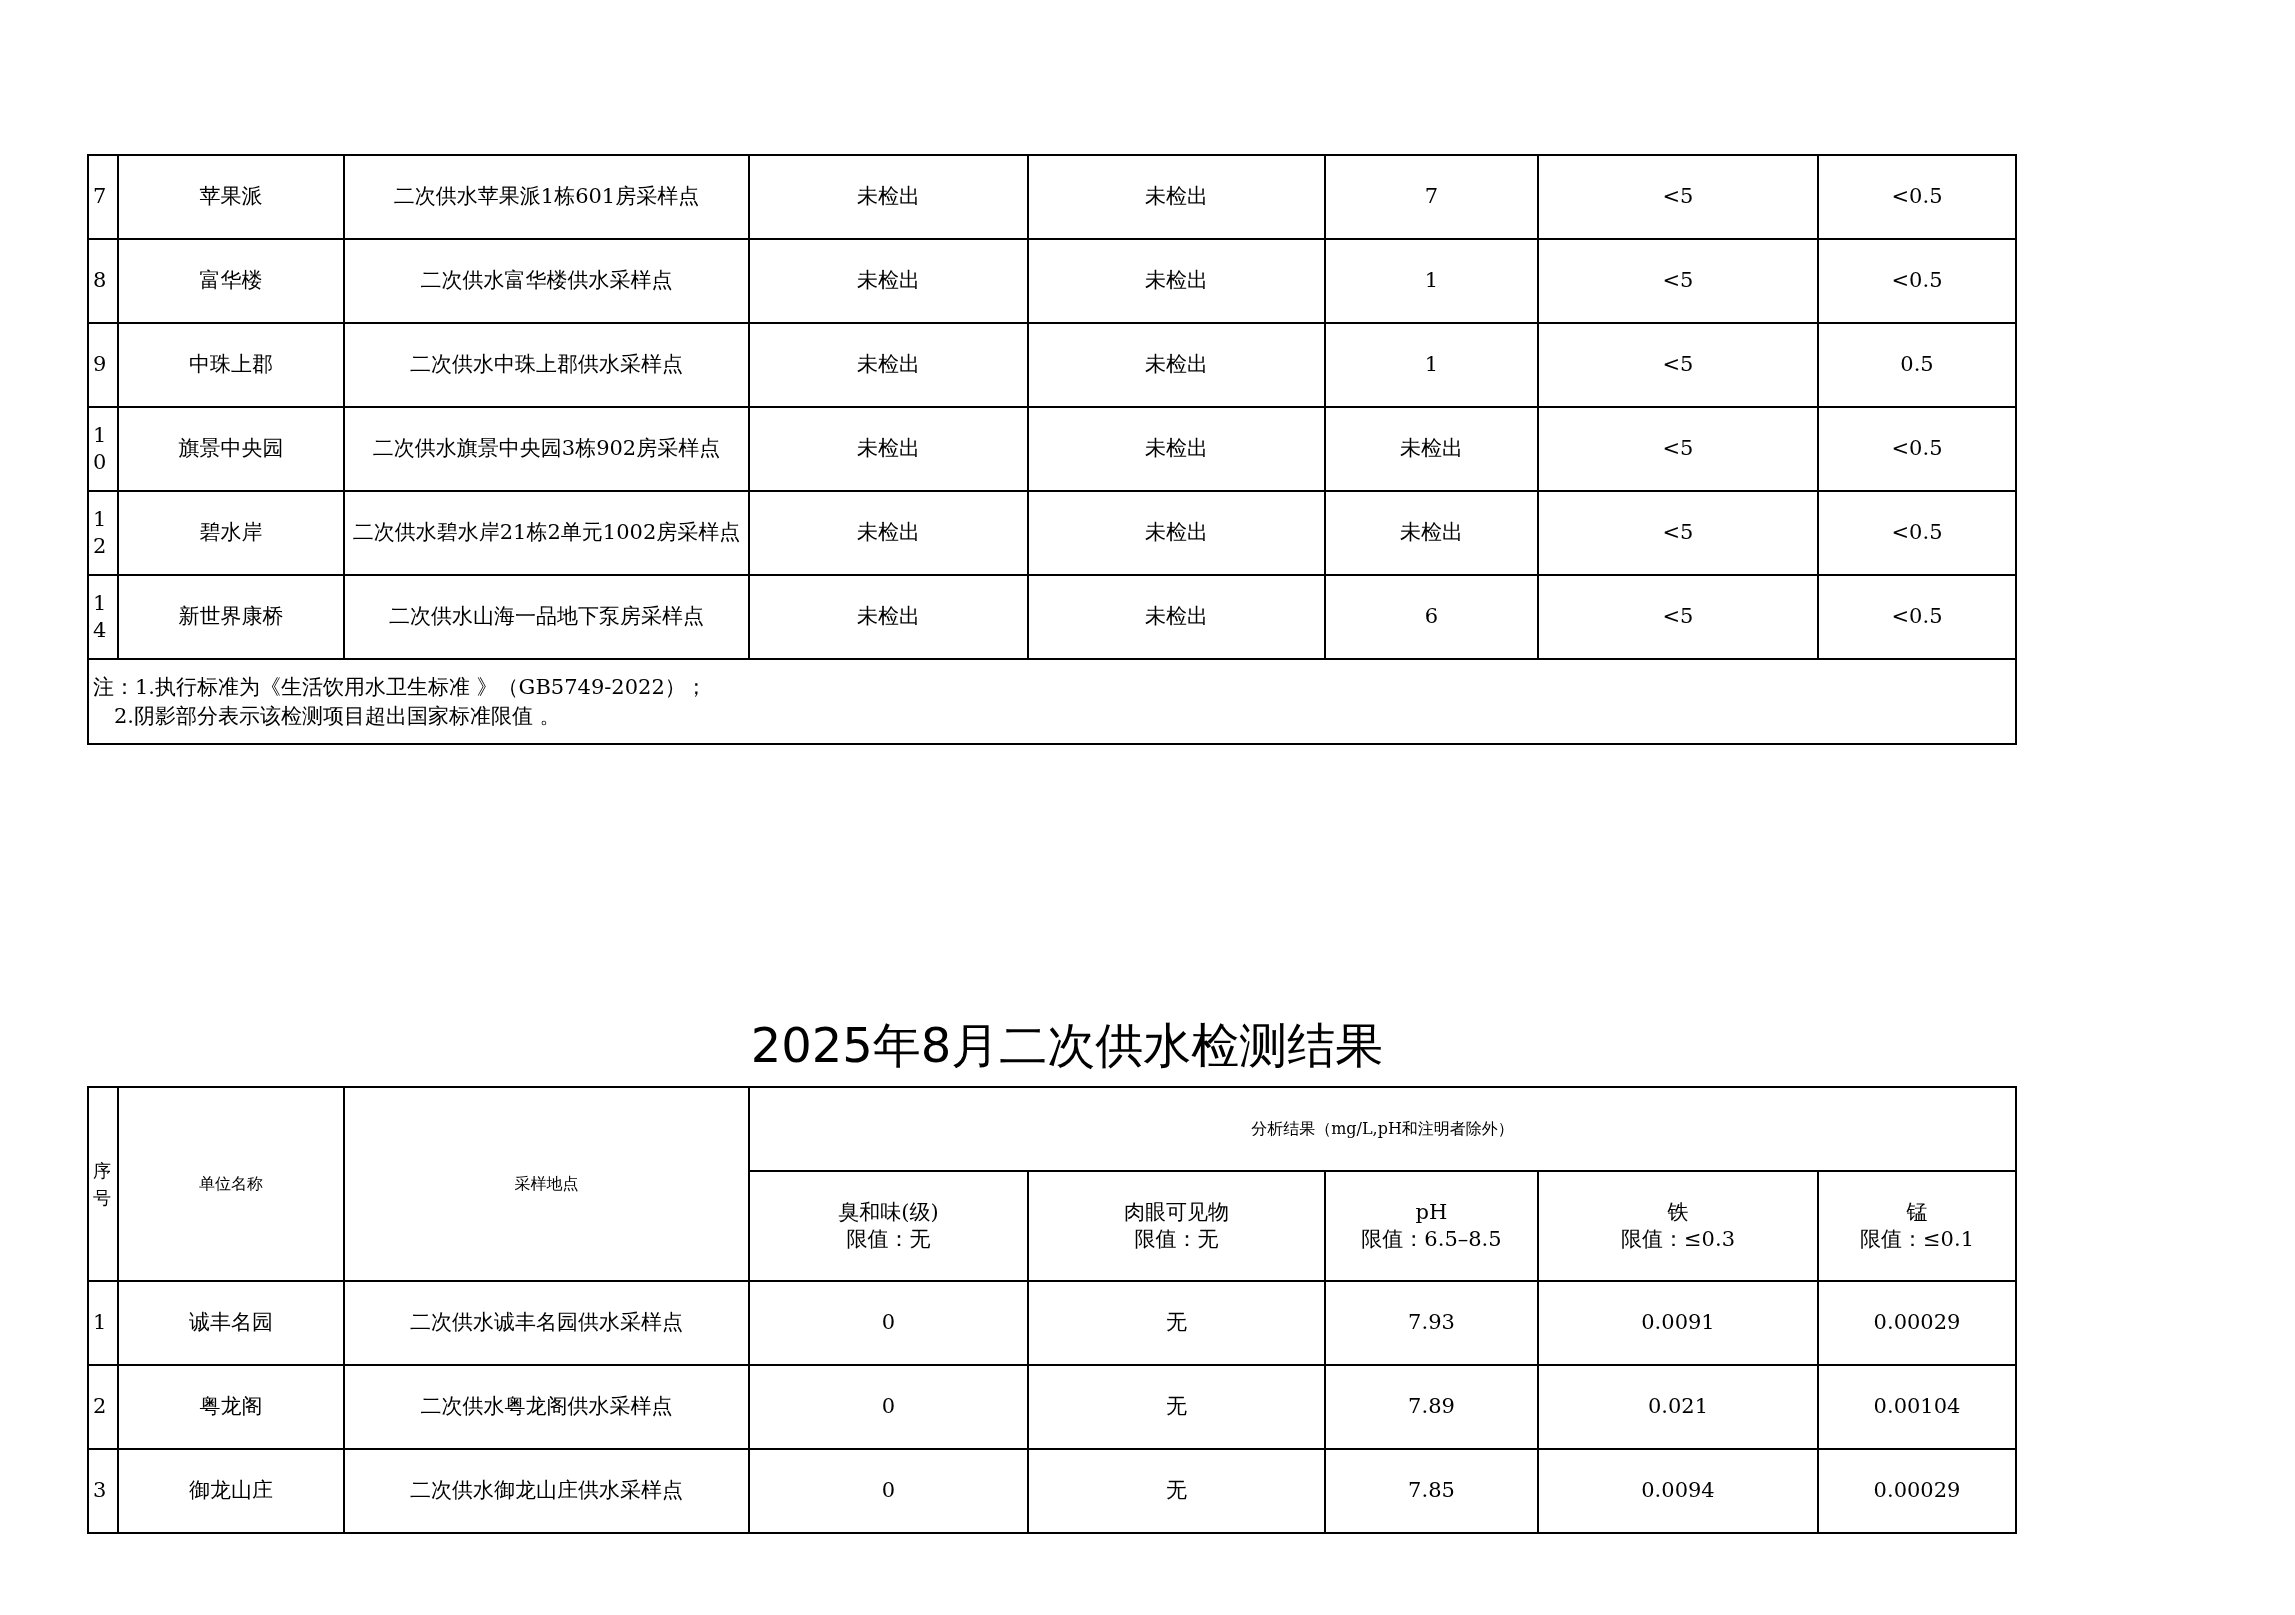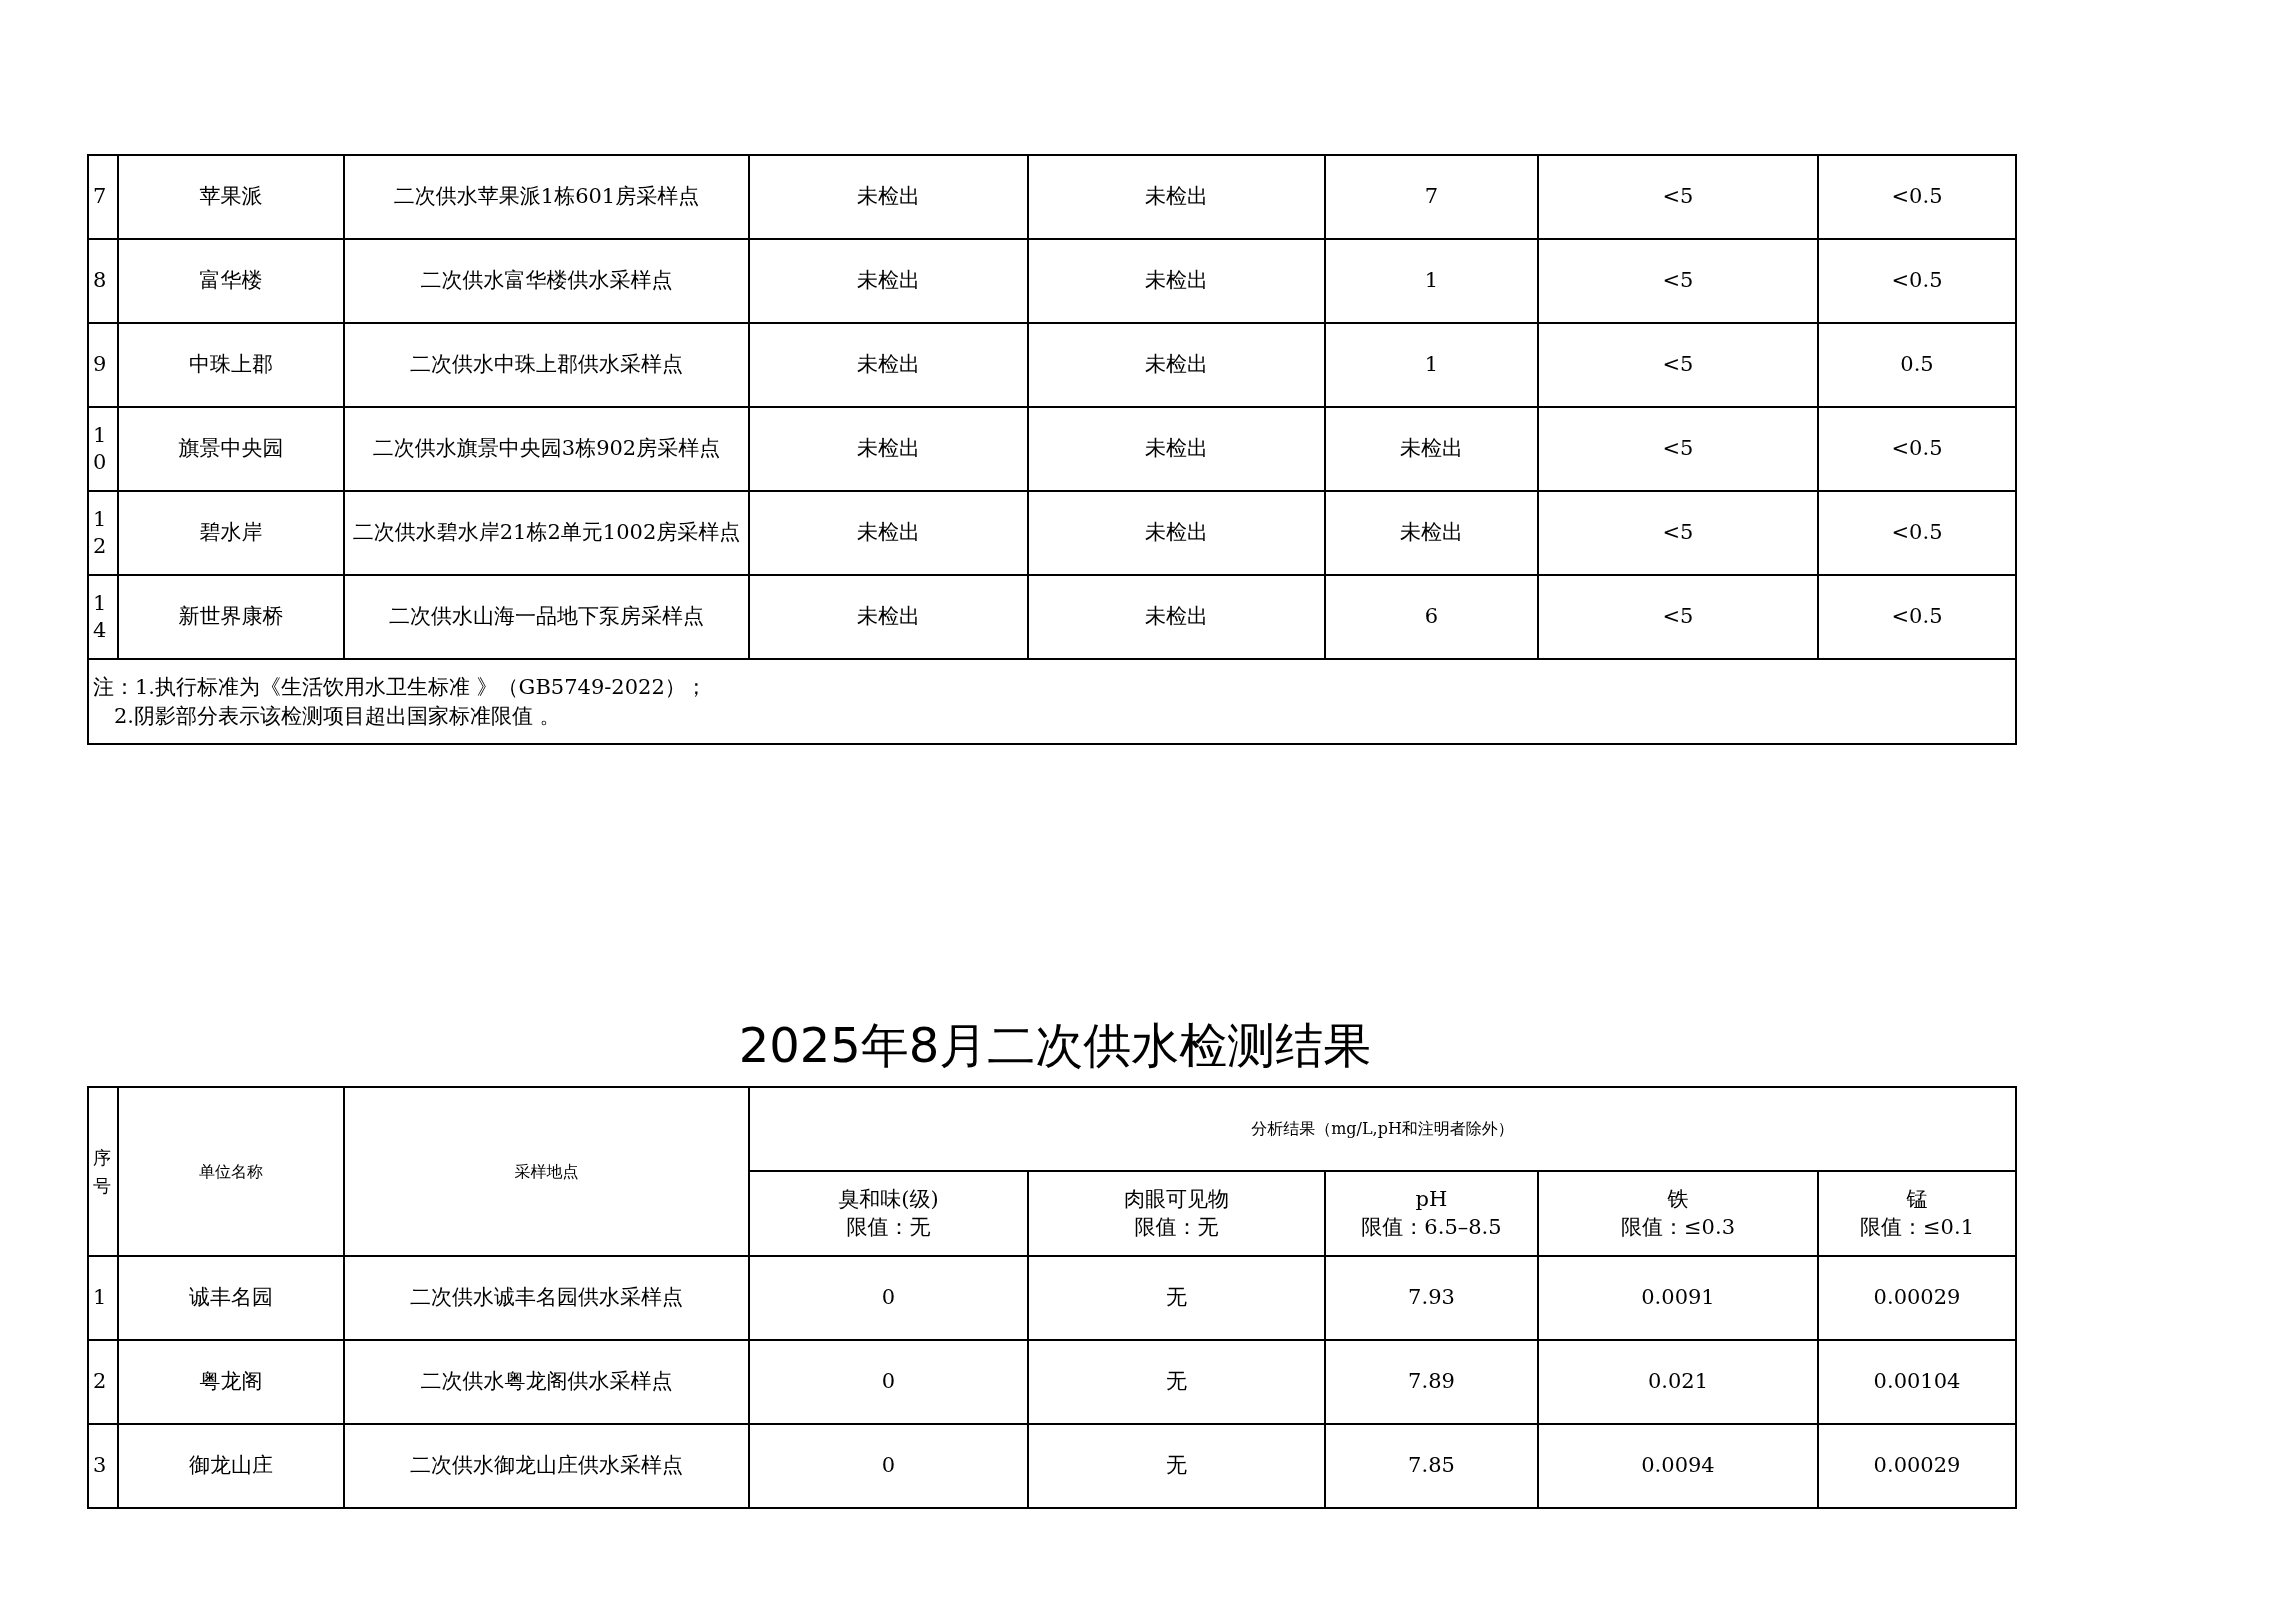--- a/index.html
+++ b/index.html
@@ -7,25 +7,25 @@
          font-family:"DejaVu Serif","Liberation Serif",serif; color:#000; }
   table { position:absolute; border-collapse:collapse; table-layout:fixed; }
   td { border:2px solid #000; text-align:center; vertical-align:middle; padding:0;
        font-size:21px; line-height:27.5px; }
   #t1 { left:87px; top:154px; width:1928px; }
   #t1 tr.data { height:84px; }
   #t1 tr.note { height:85px;margin-left:14px; }
   #t1 td.note { text-align:left; padding-left:3.9px; font-size:21px; line-height:29px; }
   #t1 td.seq, #t2 td.seq { text-align:left; padding-left:3.9px; word-break:break-all; }
   td.seq span { display:block; width:14.4px; line-height:27.5px; }
-  #title { position:absolute; left:4px; width:2102px; top:1016px; text-align:center;
+  #title { position:absolute; left:16px; width:2102px; top:1016px; text-align:center;
            font-size:48px; line-height:58px; font-family:"DejaVu Sans","Liberation Sans",sans-serif; }
   #t2 { left:87px; top:1086px; width:1928px; }
   #t2 tr.h1 { height:84px; }
-  #t2 tr.h2 { height:85px; }
+  #t2 tr.h2 { height:110px; }
   #t2 tr.data { height:84px; }
   td.hdr { font-size:16px; }
   td.vhdr { font-size:18px; line-height:31px; }
   .line { display:block; }
 </style>
 </head>
 <body>
 
 <table id="t1">
   <colgroup>

